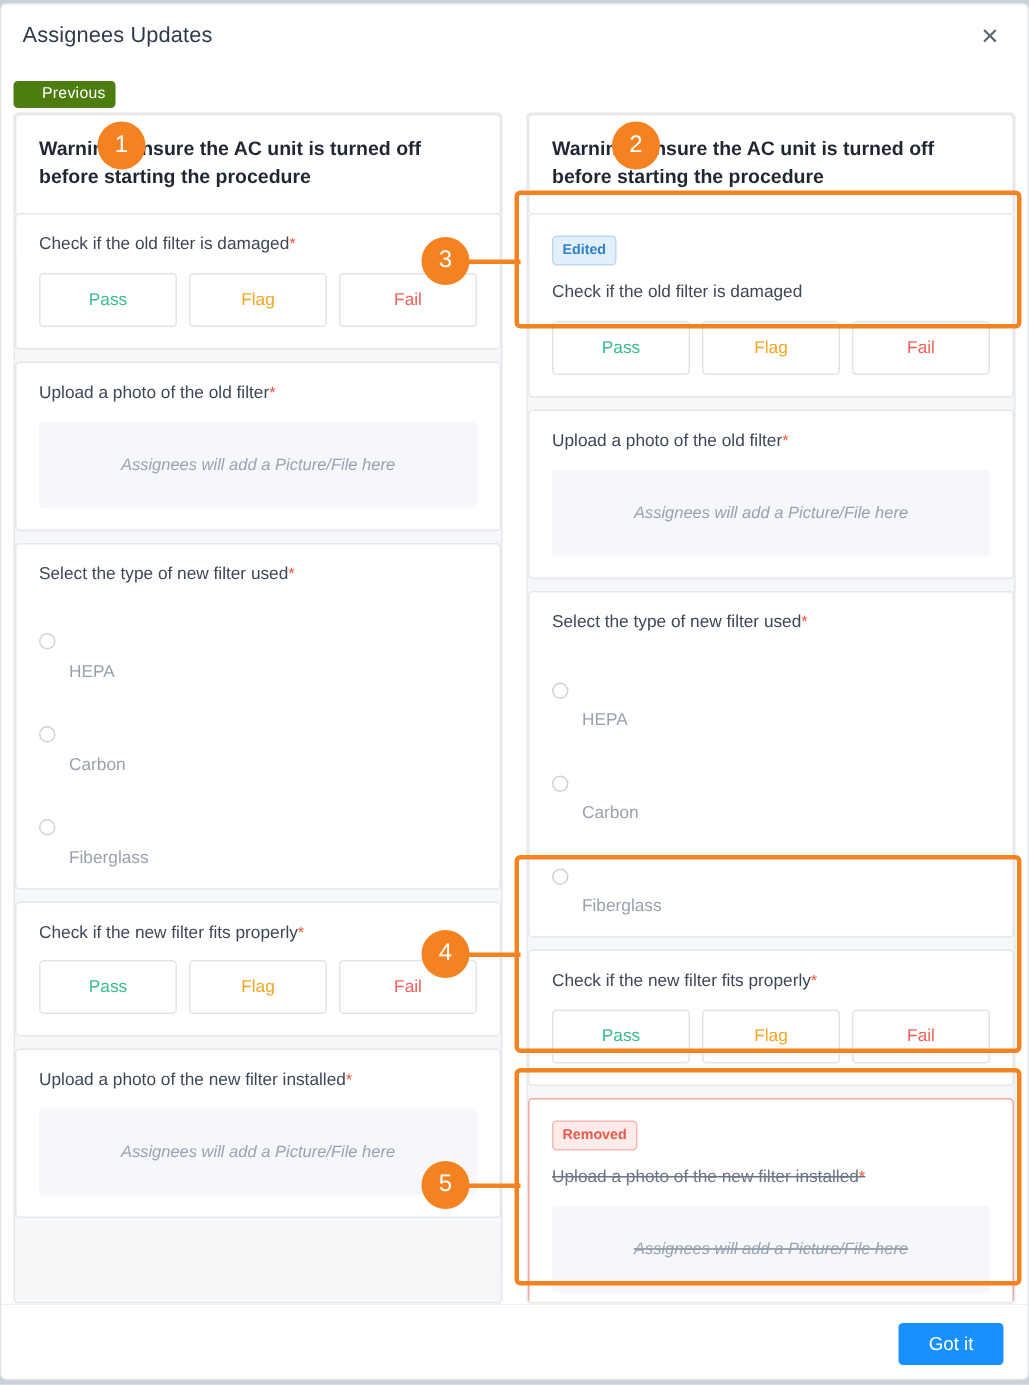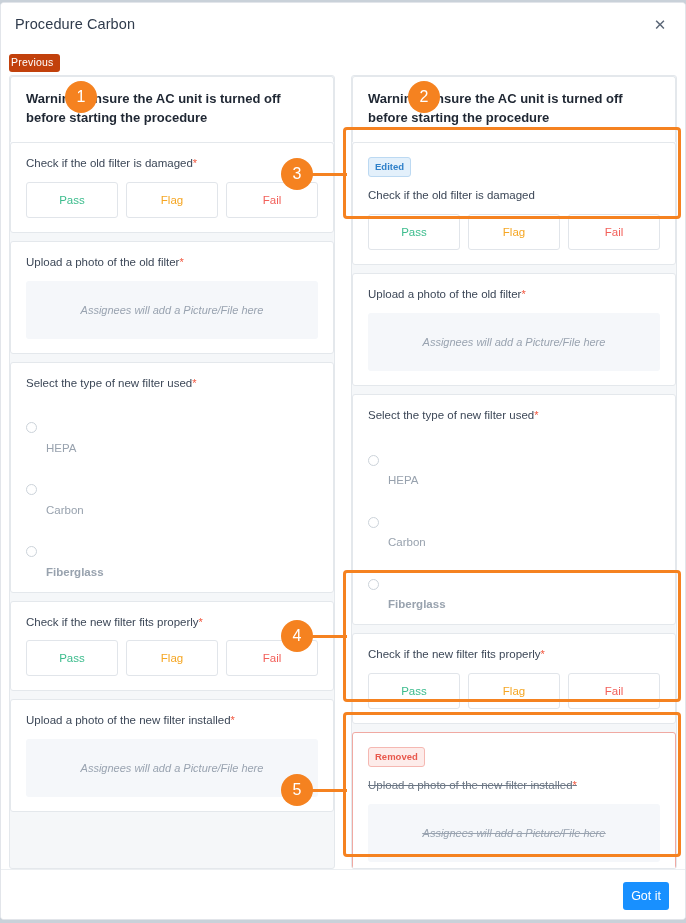--- a/index.html
+++ b/index.html
@@ -61,24 +61,24 @@
     left: 8px; right: 8px;
     top: 0; bottom: 0;
   }
   .tag-row {
     height: 32px;
     display: flex;
     align-items: center;
     padding-top: 4px;
   }
   .state-tag {
-    background: #c2410c;
+    background: #4d7c0f;
     color: #ffffff;
     font-size: 10.5px;
-    padding: 3px 7px 4px 2px;
+    padding: 3px 7px 4px 19px;
     border-radius: 3px;
     line-height: 1;
     letter-spacing: .2px;
   }
   .panel {
     position: absolute;
     top: 30px; left: 0; right: 0; bottom: 0;
     background: #f5f7f9;
     border: 1px solid #e4e8ec;
     border-radius: 3px;
@@ -151,21 +151,21 @@
     display: flex;
     align-items: center;
     justify-content: center;
   }
   
   .radio-row {
     display: flex;
     align-items: center;
     margin-bottom: 10px;
   }
-  .radio-row:last-child { margin-bottom: 0; font-weight: bold; }
+  .radio-row:last-child { margin-bottom: 0; }
   .radio-dot {
     width: 11px; height: 11px;
     border: 1px solid #ccd3da;
     border-radius: 50%;
     margin-right: 9px;
     flex: none;
   }
   .radio-label {
     font-size: 11.5px;
     color: #98a2ae;
@@ -224,31 +224,31 @@
     justify-content: flex-end;
     padding-right: 16px;
   }
   .got-it {
     background: #1890ff;
     color: #fff;
     border: none;
     border-radius: 3px;
     font-family: "Liberation Sans", sans-serif;
     font-size: 12.5px;
-    padding: 7px 8px;
+    padding: 7px 20px;
     cursor: pointer;
   }
 </style>
 </head>
 <body>
 
 <div class="modal">
 
   <div class="modal-header">
-    <div class="modal-title">Procedure Carbon</div>
+    <div class="modal-title">Assignees Updates</div>
     <div class="close-icon">✕</div>
   </div>
 
   <div class="modal-body">
     <div class="columns">
 
       <div class="col">
         <div class="col-inner">
           <div class="tag-row">
             <span class="state-tag">Previous</span>

